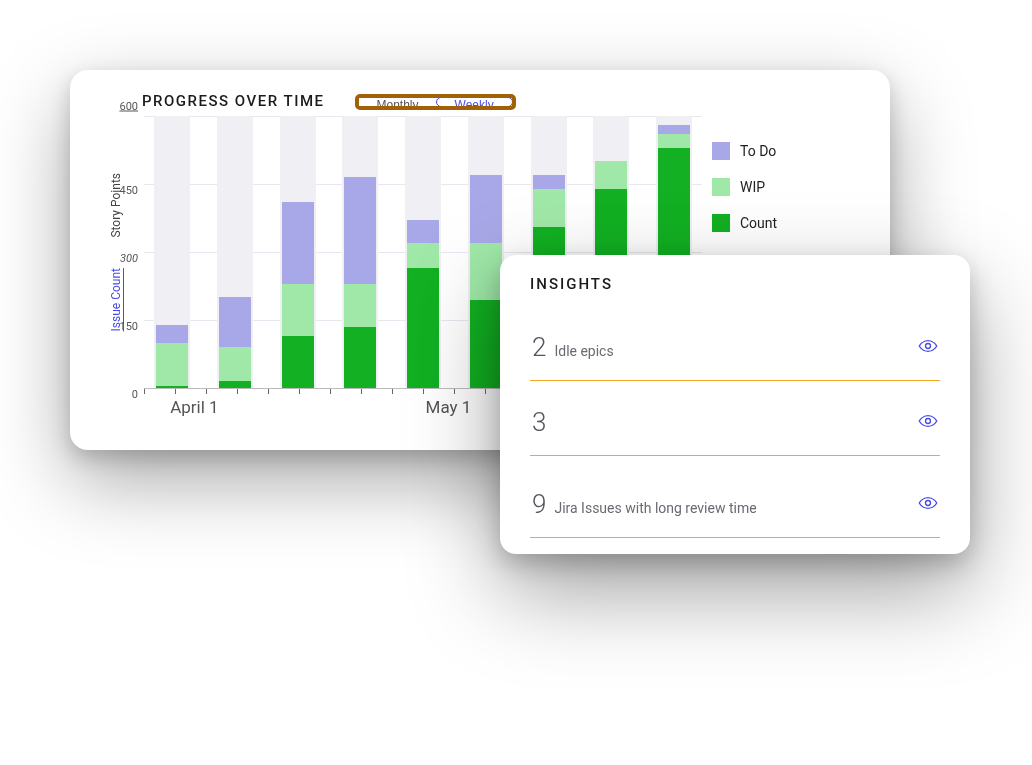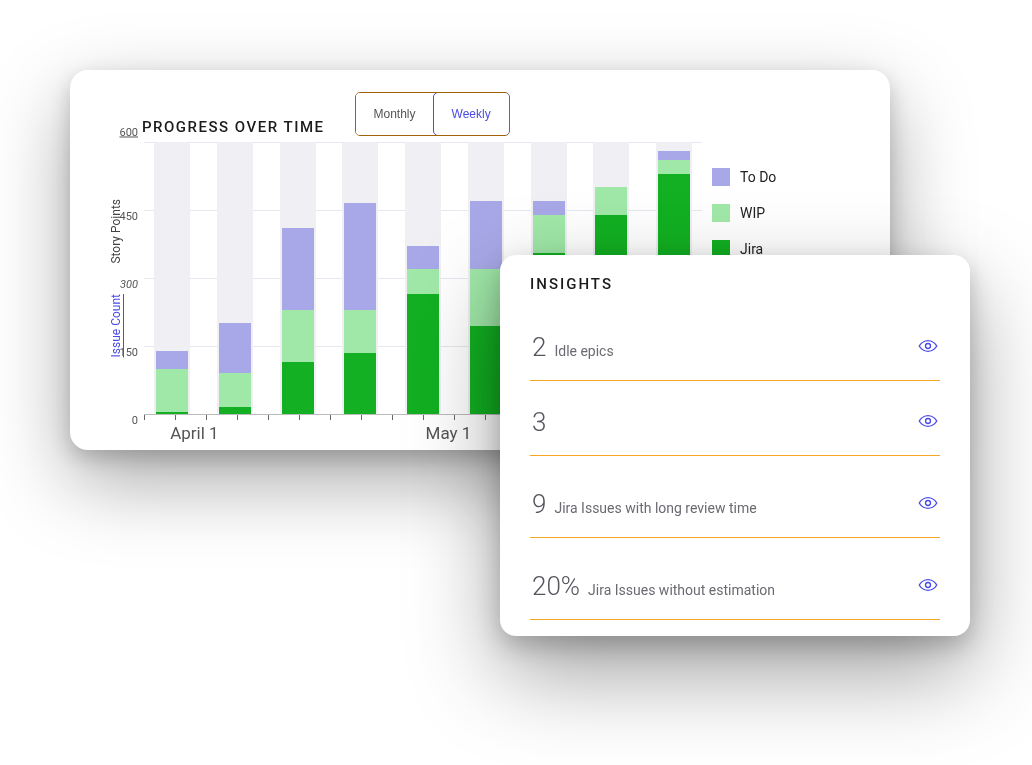--- a/index.html
+++ b/index.html
@@ -19,21 +19,21 @@
   
   .card-progress {
     position:absolute; left:70px; top:70px; width:820px; height:380px;
     background:#fff; border-radius:18px;
     box-shadow:0 30px 80px rgba(0,0,0,.35), 0 8px 20px rgba(0,0,0,.18);
     padding:22px 28px 28px 28px;
   }
   .prog-header { display:flex; align-items:flex-end; gap:30px; margin-bottom:4px; margin-left:44px;}
   .prog-title { font-size:15px; letter-spacing:1.5px; font-weight:500; color:#1b1b1b; }
   .toggle {
-    display:flex; border:1px solid #a16207; border-radius:5px; overflow:hidden; height:44px;
+    display:flex; border:4px solid #a16207; border-radius:5px; overflow:hidden; height:16px;
   }
   .toggle button {
     border:0; background:#fff; font-size:12px; padding:0 18px; cursor:pointer; color:#555;
   }
   .toggle button.active {
     border:1.5px solid var(--c-accent); color:var(--c-accent); border-radius:5px; margin:-1px;
     background:#fff; font-weight:500;
   }
 
   .chart-zone { position:relative; height:300px; margin-top:6px; display:flex; }
@@ -220,21 +220,21 @@
         <div class="legend-row">
           <span class="swatch" style="background:var(--c-todo)"></span>
           <span>To Do</span>
         </div>
         <div class="legend-row">
           <span class="swatch" style="background:var(--c-wip)"></span>
           <span>WIP</span>
         </div>
         <div class="legend-row">
           <span class="swatch" style="background:var(--c-done)"></span>
-          <span>Jira</span>
+          <span>Count</span>
         </div>
       </div>
     </div>
   </div>
 
   <div class="card-insights">
     <div class="ins-title">INSIGHTS</div>
     <div id="ins-list">
         <div class="ins-row">
           <div class="ins-left">
@@ -264,28 +264,16 @@
             <span class="ins-num">9</span>
             <span class="ins-label">Jira Issues with long review time</span>
           </div>
           <span class="eye">
             <svg viewBox="0 0 24 24">
               <path d="M1.5 12s3.8-6.5 10.5-6.5S22.5 12 22.5 12s-3.8 6.5-10.5 6.5S1.5 12 1.5 12z"></path>
               <circle cx="12" cy="12" r="3"></circle>
             </svg>
           </span>
         </div>
-        <div class="ins-row">
-          <div class="ins-left">
-            <span class="ins-num">20%</span>
-            <span class="ins-label">Jira Issues without estimation</span>
-          </div>
-          <span class="eye">
-            <svg viewBox="0 0 24 24">
-              <path d="M1.5 12s3.8-6.5 10.5-6.5S22.5 12 22.5 12s-3.8 6.5-10.5 6.5S1.5 12 1.5 12z"></path>
-              <circle cx="12" cy="12" r="3"></circle>
-            </svg>
-          </span>
-        </div>
       </div>
   </div>
 
 </div>
 
 </body></html>

